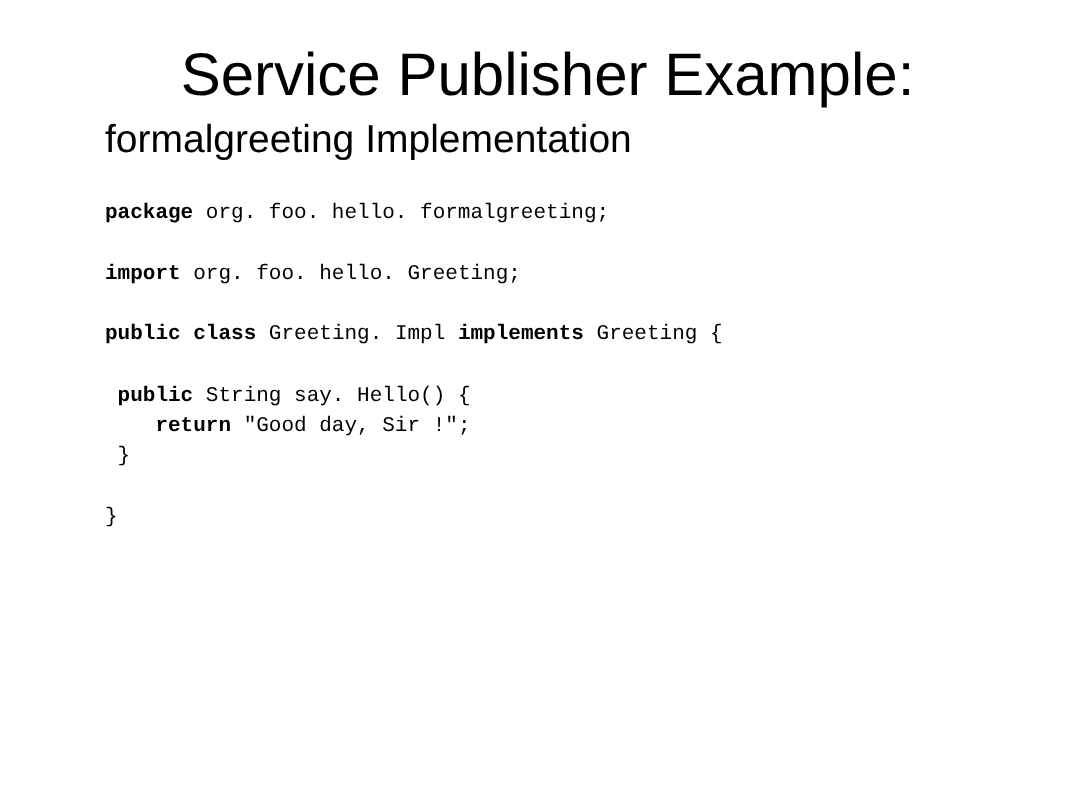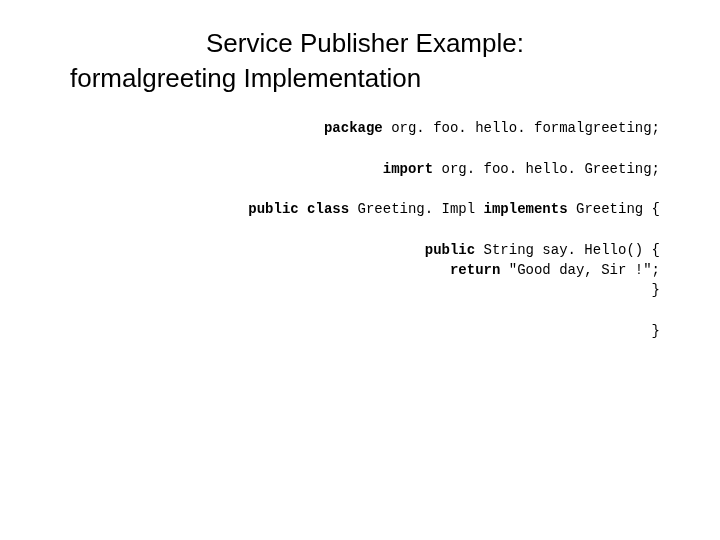--- a/index.html
+++ b/index.html
@@ -5,38 +5,37 @@
     * { margin: 0; padding: 0; box-sizing: border-box; }
     body {
       width: 720px;
       height: 540px;
       background: #ffffff;
       font-family: Arial, Helvetica, sans-serif;
       color: #000000;
       padding: 20px 60px 20px 70px;
     }
     .title {
-      font-size: 26px;
+      font-size: 40px;
       font-weight: normal;
       text-align: center;
       margin-top: 8px;
       margin-bottom: 4px;
       letter-spacing: 0;
     }
     .subtitle {
       font-size: 26px;
       font-weight: normal;
       margin-bottom: 24px;
     }
     .code {
       font-family: "Courier New", Courier, monospace;
       font-size: 14px;
       white-space: pre;
       line-height: 1.45;
-      text-align: right;
     }
     .kw { font-weight: bold; }
   </style>
 </head>
 <body>
 
 <div class="title">Service Publisher Example:</div>
 <div class="subtitle">formalgreeting Implementation</div>
 
 <div class="code"><span class="kw">package</span><span> org. foo. hello. formalgreeting;</span>

